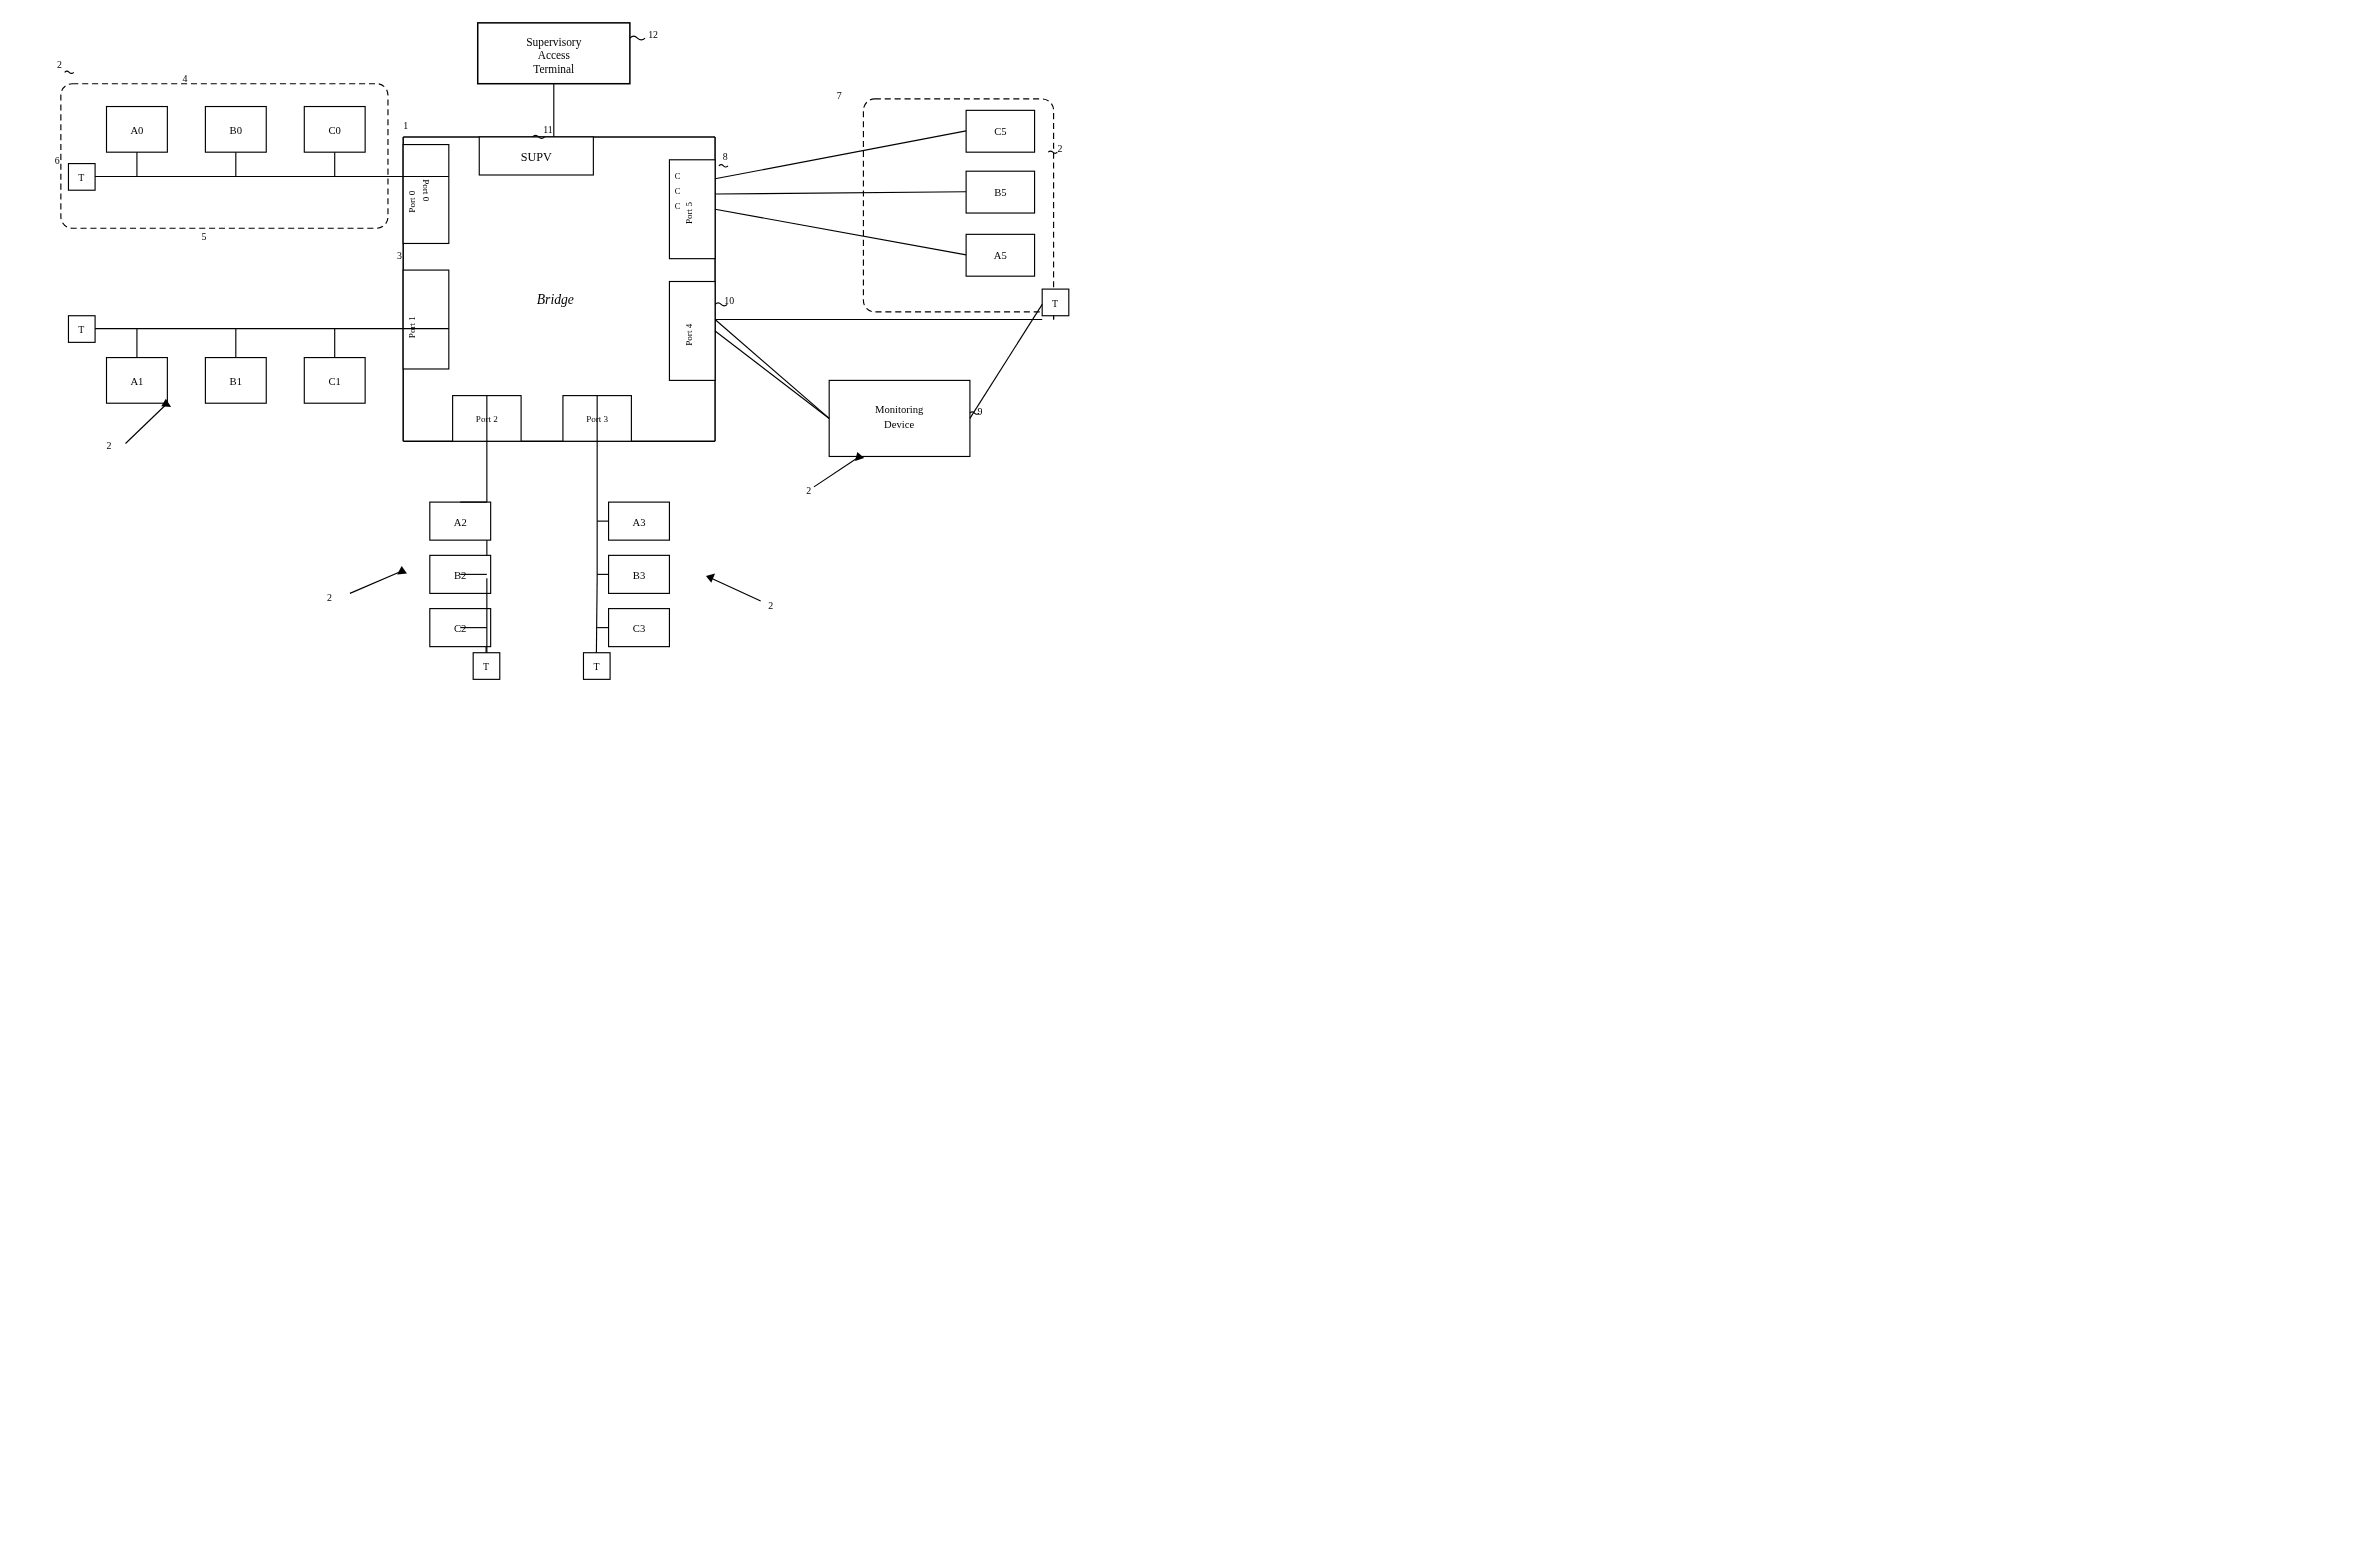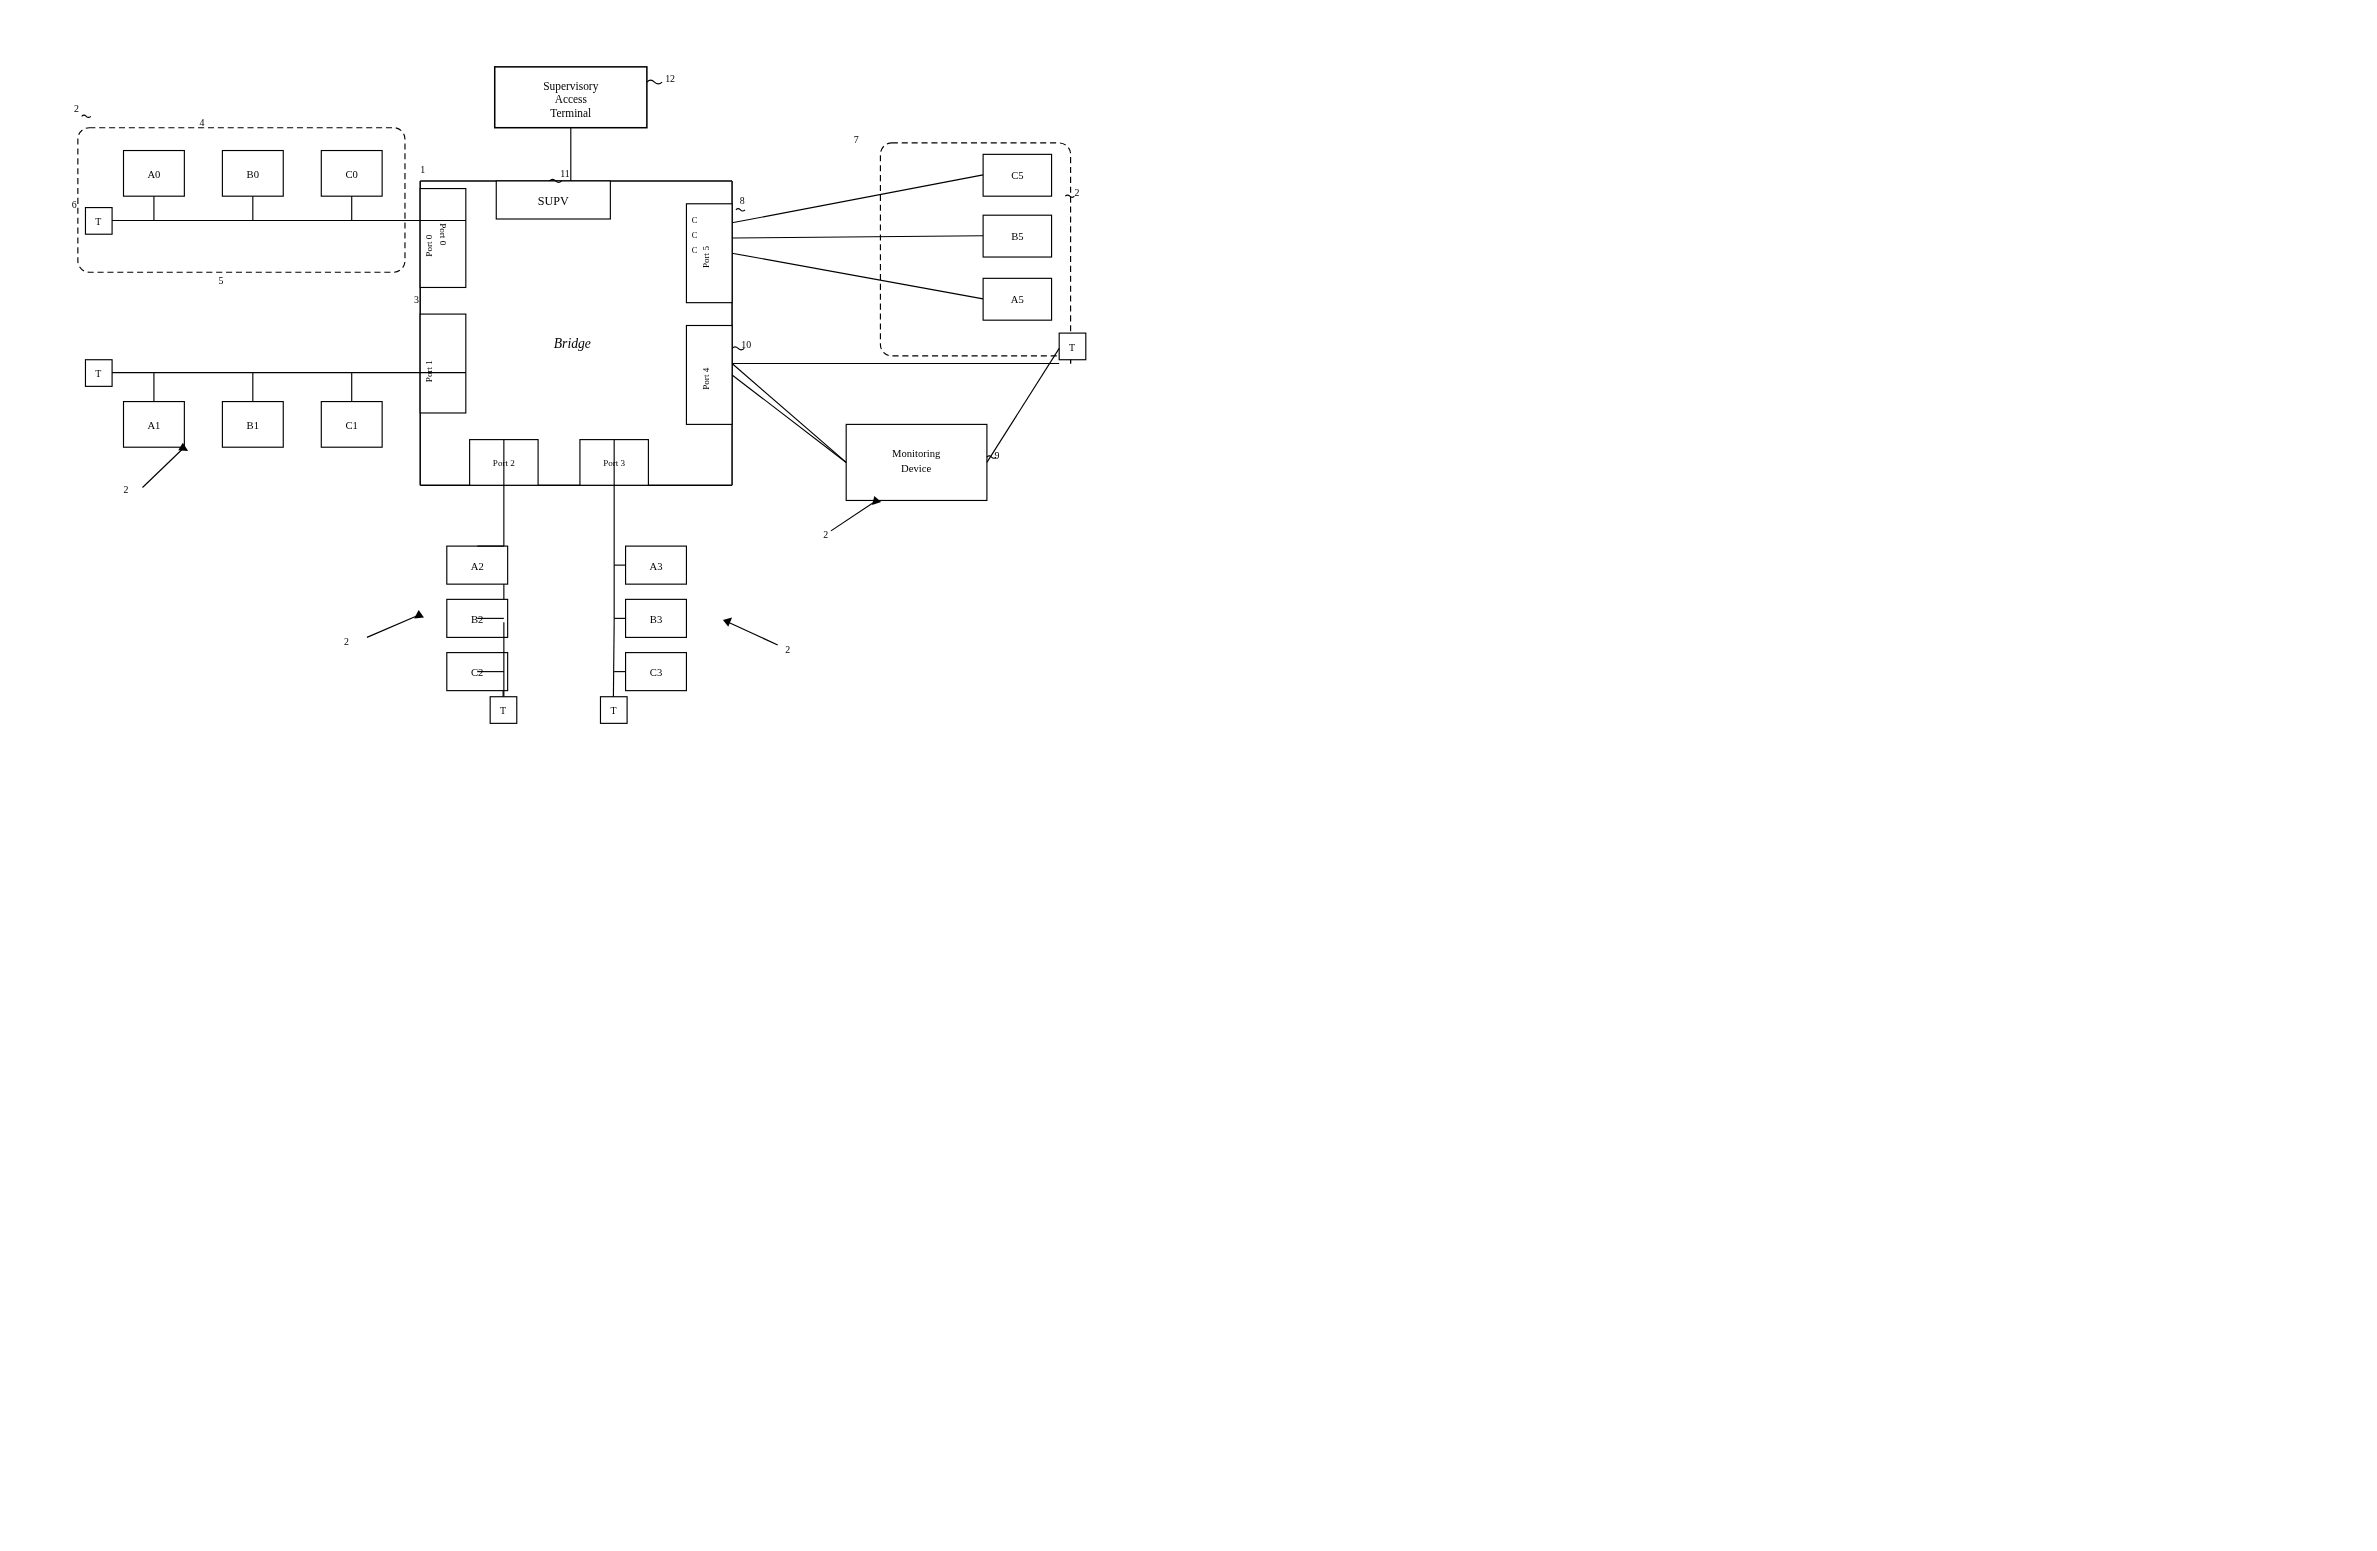--- a/index.html
+++ b/index.html
@@ -6,24 +6,23 @@
     body {
       background: #fff;
       font-family: 'Times New Roman', Times, serif;
       width: 1189px;
       height: 776px;
       overflow: hidden;
       position: relative;
     }
     .diagram {
       position: absolute;
-      top: 0; left: 17px;
+      top: 0; left: 0;
       width: 1189px;
       height: 776px;
-      margin-top: 44px;
     }
     svg {
       width: 100%;
       height: 100%;
     }
   </style>
 </head>
 <body>
 
 <div class="diagram">

